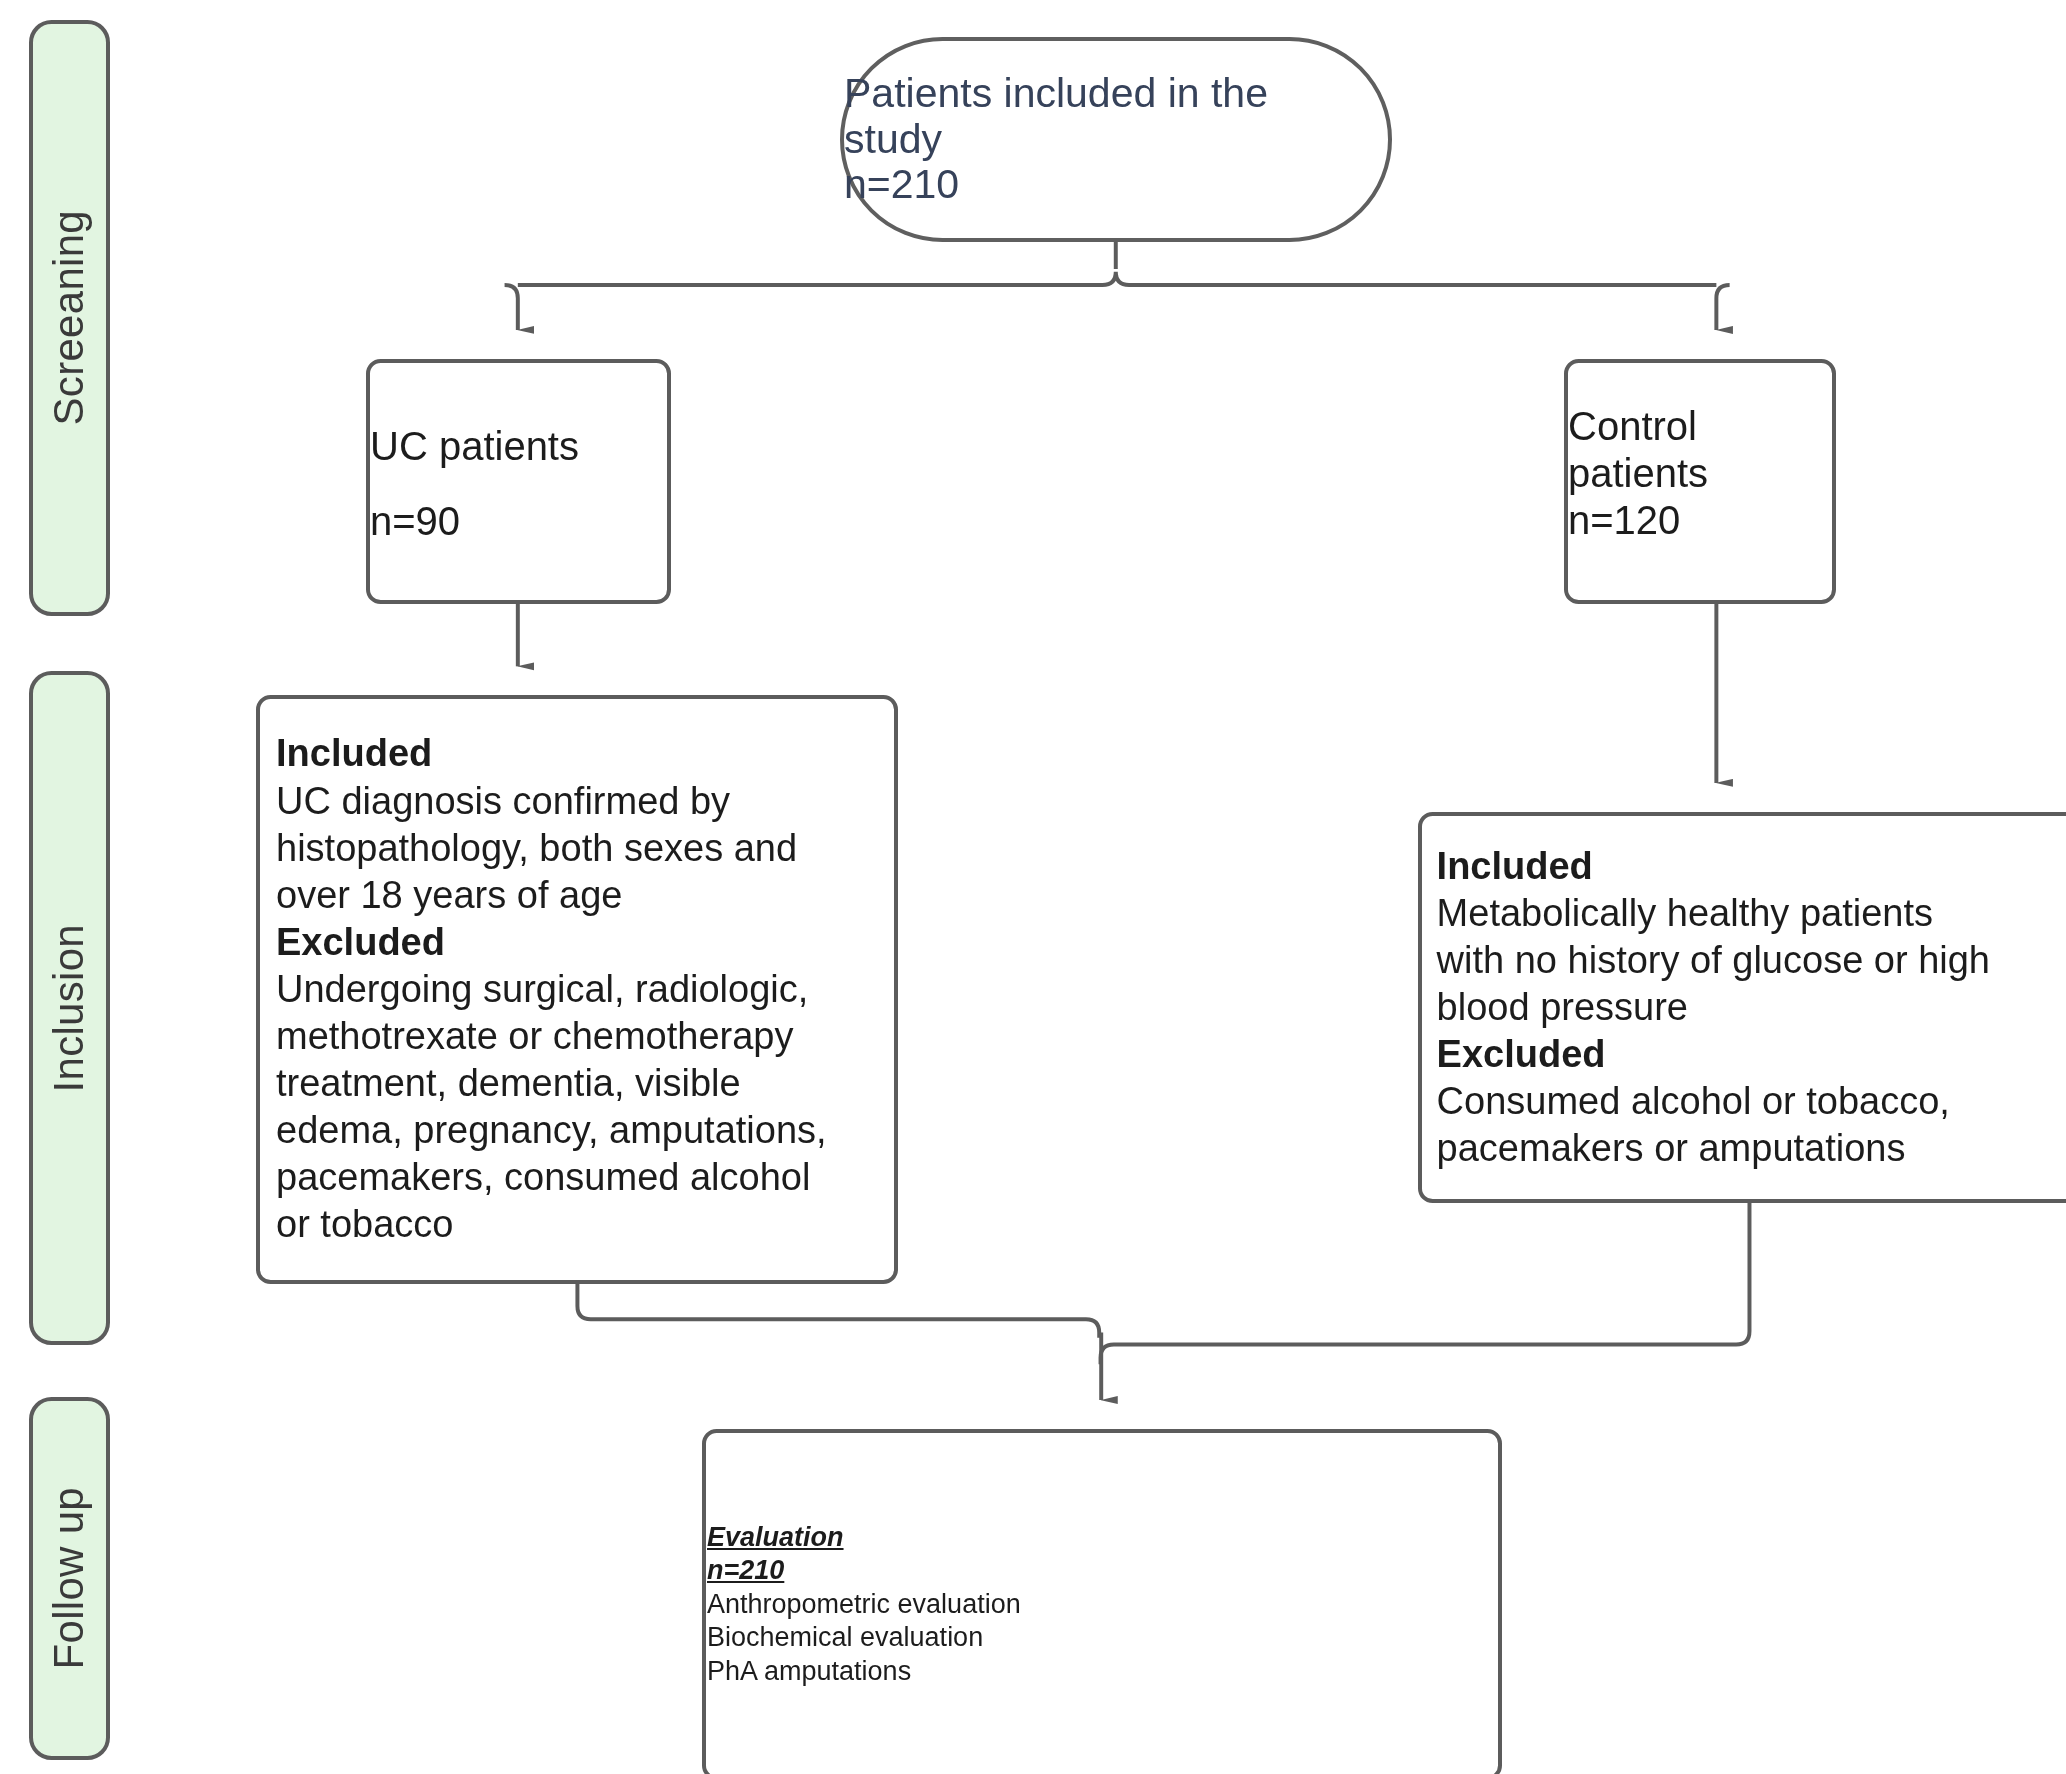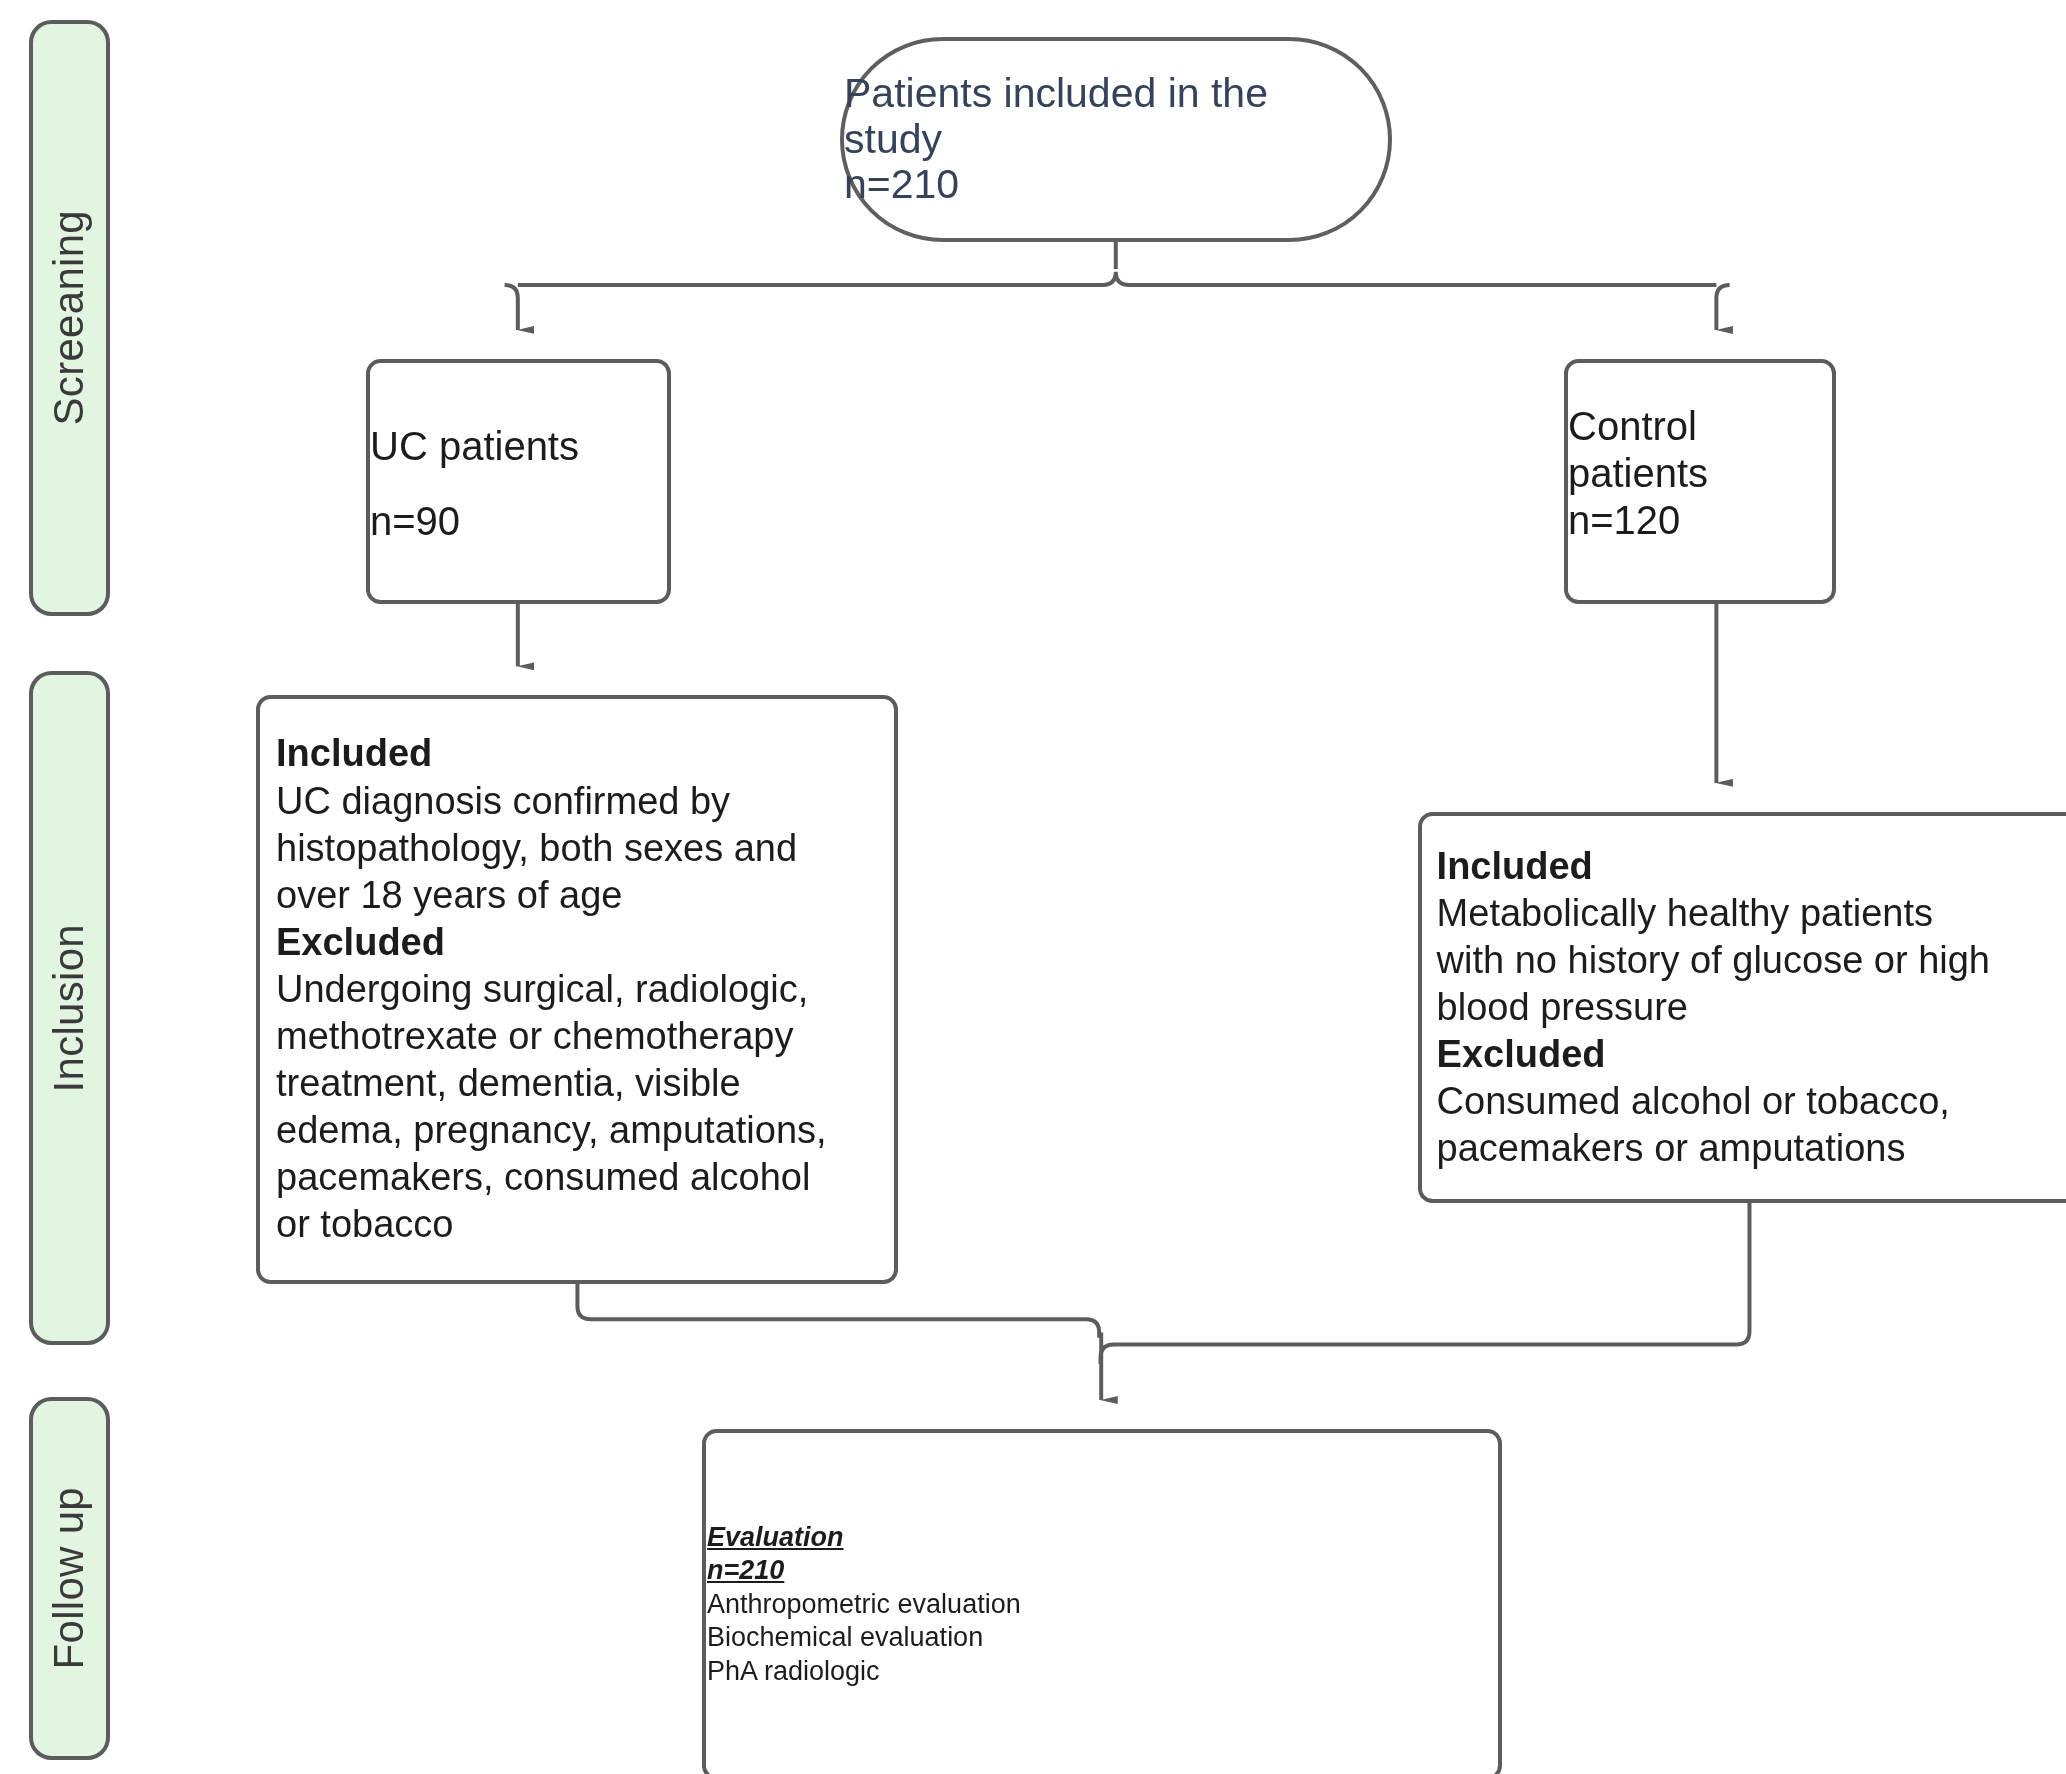--- a/index.html
+++ b/index.html
@@ -187,17 +187,17 @@
     <span class="line hdr">Excluded</span>
     <span class="line">Consumed alcohol or tobacco,</span>
     <span class="line">pacemakers or amputations</span>
   </div>
 
   <div class="node" id="node-evaluation">
     <span class="line hdr-u">Evaluation</span>
     <span class="line hdr-u">n=210</span>
     <span class="line">Anthropometric evaluation</span>
     <span class="line">Biochemical evaluation</span>
-    <span class="line">PhA radiologic</span>
+    <span class="line">PhA amputations</span>
   </div>
 
 </div>
 
 
 </body></html>

